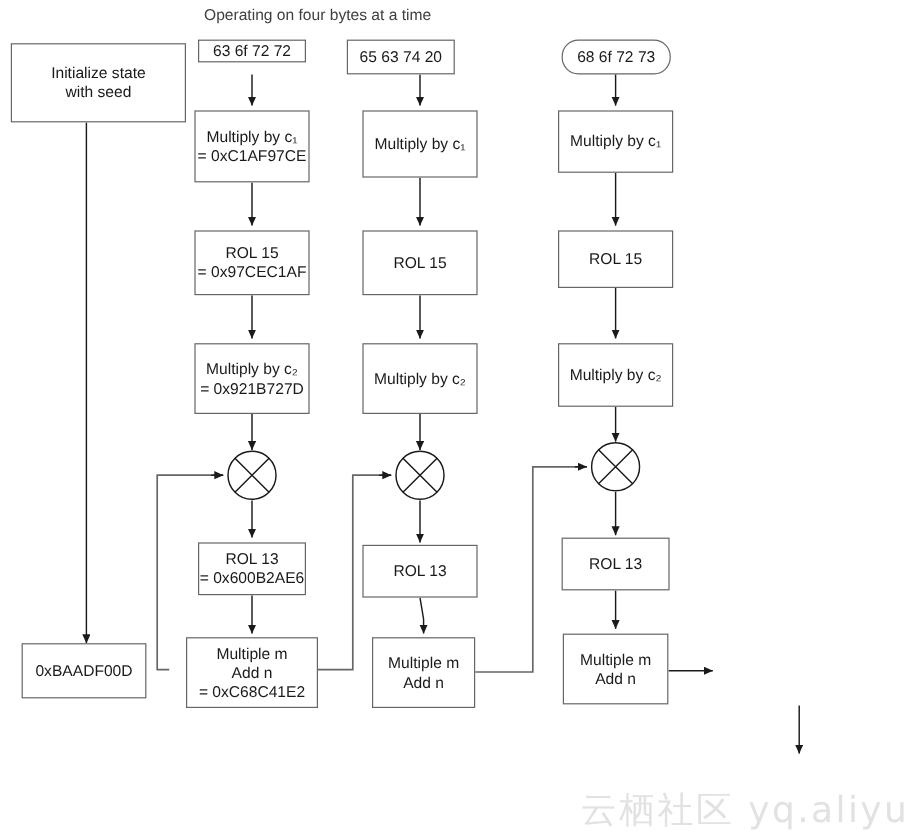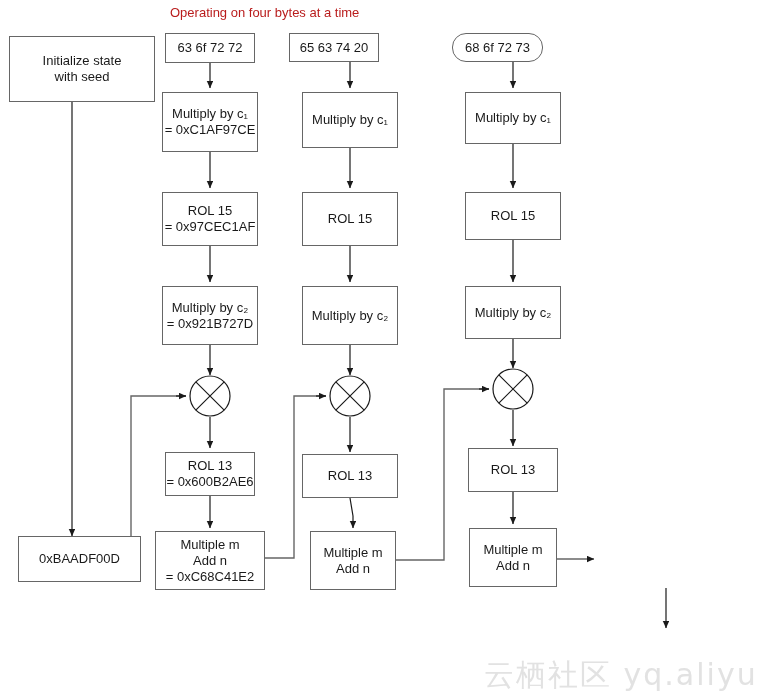--- a/index.html
+++ b/index.html
@@ -42,21 +42,21 @@
   }
   .node.rounded {
     border-radius: 12px;
   }
   .node.thin {
     border-width: 1.2px;
   }
   .title {
     position: absolute;
     font-size: 13px;
-    color: #b91c1c;
+    color: #404040;
     white-space: nowrap;
     z-index: 3;
   }
   .xor {
     position: absolute;
     width: 42px;
     height: 42px;
     z-index: 3;
   }
   .watermark {
@@ -141,44 +141,44 @@
   <div class="xor" style="left:492px; top:368px;">
     <svg viewBox="0 0 42 42" width="42" height="42" xmlns="http://www.w3.org/2000/svg">
       <circle cx="21" cy="21" r="20" fill="#ffffff" stroke="#1a1a1a" stroke-width="1.2"></circle>
       <path d="M6.8,6.8 L35.2,35.2 M35.2,6.8 L6.8,35.2" stroke="#1a1a1a" stroke-width="1.2" fill="none"></path>
     </svg>
   </div>
 
   <div class="node" style="left:9px; top:36px; width:146px; height:66px;">Initialize state
 with seed</div>
 
-  <div class="node" style="left:18px; top:536px; width:123px; height:46px;">0xBAADF00D</div>
+  <div class="node" style="left:18px; top:536px; width:104px; height:46px;">0xBAADF00D</div>
 
-  <div class="node thin" style="left:165px; top:33px; width:90px; height:30px;">63 6f 72 72</div>
+  <div class="node thin" style="left:165px; top:33px; width:90px; height:19px;">63 6f 72 72</div>
   <div class="node" style="left:162px; top:92px; width:96px; height:60px;">Multiply by c₁
 = 0xC1AF97CE</div>
   <div class="node" style="left:162px; top:192px; width:96px; height:54px;">ROL 15
 = 0x97CEC1AF</div>
   <div class="node" style="left:162px; top:286px; width:96px; height:59px;">Multiply by c₂
 = 0x921B727D</div>
   <div class="node" style="left:165px; top:452px; width:90px; height:44px;">ROL 13
 = 0x600B2AE6</div>
   <div class="node" style="left:155px; top:531px; width:110px; height:59px;">Multiple m
 Add n
 = 0xC68C41E2</div>
 
   <div class="node thin" style="left:289px; top:33px; width:90px; height:29px;">65 63 74 20</div>
   <div class="node" style="left:302px; top:92px; width:96px; height:56px;">Multiply by c₁</div>
   <div class="node" style="left:302px; top:192px; width:96px; height:54px;">ROL 15</div>
   <div class="node" style="left:302px; top:286px; width:96px; height:59px;">Multiply by c₂</div>
   <div class="node" style="left:302px; top:454px; width:96px; height:44px;">ROL 13</div>
   <div class="node" style="left:310px; top:531px; width:86px; height:59px;">Multiple m
 Add n</div>
 
-  <div class="node thin" style="left:452px; top:33px; width:91px; height:29px;border-radius:14px;">68 6f 72 73</div>
+  <div class="node thin" style="left:468px; top:33px; width:91px; height:29px;border-radius:14px;">68 6f 72 73</div>
   <div class="node" style="left:465px; top:92px; width:96px; height:52px;">Multiply by c₁</div>
   <div class="node" style="left:465px; top:192px; width:96px; height:48px;">ROL 15</div>
   <div class="node" style="left:465px; top:286px; width:96px; height:53px;">Multiply by c₂</div>
   <div class="node" style="left:468px; top:448px; width:90px; height:44px;">ROL 13</div>
   <div class="node" style="left:469px; top:528px; width:88px; height:59px;">Multiple m
 Add n</div>
 
 
 </div>
 

